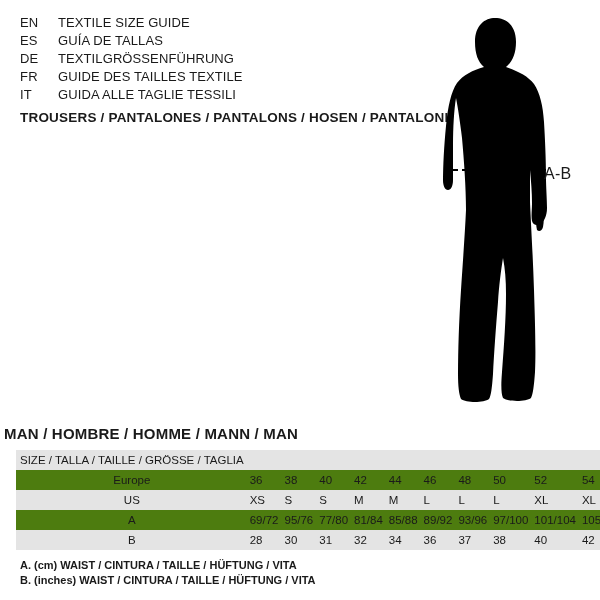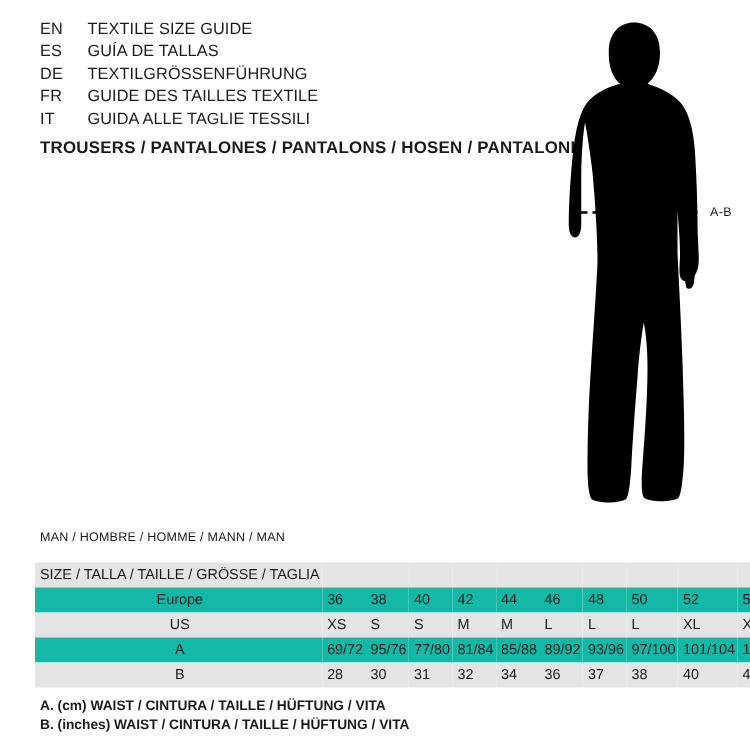--- a/index.html
+++ b/index.html
@@ -12,21 +12,20 @@
     height: 600px;
     font-family: "Liberation Sans", sans-serif;
     color: #1a1a1a;
     position: relative;
     overflow: hidden;
   }
   .page {
     position: relative;
     width: 568px;
     height: 600px;
-    margin-left: 12px;
   }
 
   
   .lang-block {
     position: absolute;
     left: 20px;
     top: 14px;
     width: 360px;
   }
   .lang-row {
@@ -62,54 +61,54 @@
     width: 200px;
     height: 400px;
   }
   .figure-svg {
     position: absolute;
     left: 0;
     top: 0;
   }
   .ab-label {
     position: absolute;
-    left: 156px;
+    left: 144px;
     top: 155px;
-    font-size: 10px;
+    font-size: 16px;
     letter-spacing: 0.3px;
   }
 
   
   .table-heading {
     position: absolute;
-    left: 20px;
+    left: 4px;
     top: 425px;
-    font-size: 10px;
-    font-weight: normal;
+    font-size: 15px;
+    font-weight: bold;
     letter-spacing: 0.2px;
   }
 
   table.size-table {
     position: absolute;
     left: 16px;
     top: 450px;
     width: 568px;
     border-collapse: collapse;
     font-size: 11.5px;
   }
   table.size-table td {
     padding: 3px 2px 3px 4px;
     line-height: 14px;
     white-space: nowrap;
   }
   table.size-table tr.shaded td {
     background: #e4e4e4;
   }
   table.size-table tr.plain td {
-    background: #14b8a6;
+    background: #4d7c0f;
   }
   td.label-col {
     width: 86px;
     text-align: center;
   }
   td.val {
     width: 48px;
   }
 
   .footnotes {

